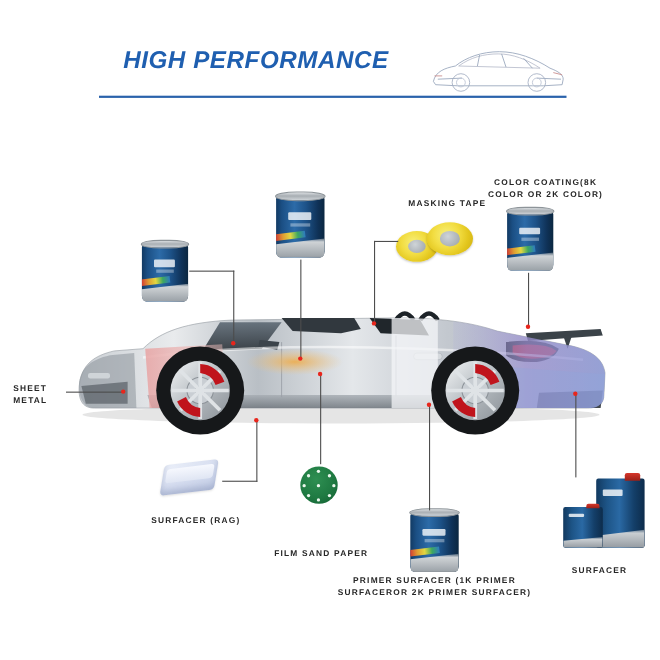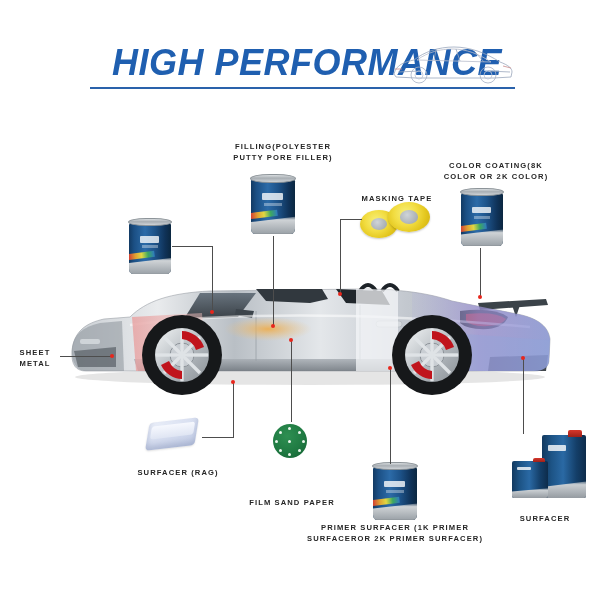--- a/index.html
+++ b/index.html
@@ -4,21 +4,21 @@
 <style>
   html,body{margin:0;padding:0;background:#ffffff;}
   body{width:600px;height:600px;position:relative;overflow:hidden;
        font-family:"Liberation Sans",sans-serif;}
 
   #stage{position:absolute;left:0;top:0;width:600px;height:600px;background:#fff;}
 
   
   .header{position:absolute;left:90px;top:36px;width:425px;height:56px;}
   .header-title{position:absolute;left:22px;top:6px;
-      font-size:36px;font-weight:bold;font-style:italic;letter-spacing:.5px;
+      font-size:22px;font-weight:bold;font-style:italic;letter-spacing:.5px;
       color:#1f5fb0;white-space:nowrap;font-family:"Liberation Sans",sans-serif;}
   .header-rule{position:absolute;left:0;top:51px;width:425px;height:2px;background:#2a62ab;}
   .header-car{position:absolute;left:300px;top:2px;width:125px;height:48px;}
 
   
   .lbl{position:absolute;color:#262626;font-size:7.6px;font-weight:bold;
        letter-spacing:1.1px;line-height:10.5px;text-align:center;white-space:pre-line;}
 
   
   .lead{position:absolute;background:#4d4d4d;}
@@ -340,29 +340,27 @@
   <div class="lead v" style="left:291px;top:340px;height:82px;"></div>
   <div class="dot" style="left:289px;top:338px;"></div>
 
   <div class="lead v" style="left:390px;top:368px;height:96px;"></div>
   <div class="dot" style="left:388px;top:366px;"></div>
 
   <div class="lead v" style="left:523px;top:358px;height:76px;"></div>
   <div class="dot" style="left:521px;top:356px;"></div>
 
 
-  <div class="lbl" style="left:218px;top:142px;width:130px;">FILLING(POLYESTER
-PUTTY PORE FILLER)</div>
-
-  <div class="lbl" style="left:352px;top:194px;width:90px;">MASKING TAPE</div>
+
+  <div class="lbl" style="left:352px;top:180px;width:90px;text-align:right;">MASKING TAPE</div>
 
   <div class="lbl" style="left:436px;top:161px;width:120px;">COLOR COATING(8K
 COLOR OR 2K COLOR)</div>
 
-  <div class="lbl" style="left:12px;top:348px;width:46px;text-align:center;">SHEET
+  <div class="lbl" style="left:12px;top:348px;width:46px;text-align:left;">SHEET
 METAL</div>
 
   <div class="lbl" style="left:128px;top:468px;width:100px;">SURFACER (RAG)</div>
 
   <div class="lbl" style="left:234px;top:456px;width:116px;margin-top:42px;">FILM SAND PAPER</div>
 
   <div class="lbl" style="left:288px;top:523px;width:214px;">PRIMER SURFACER (1K PRIMER
 SURFACEROR 2K PRIMER SURFACER)</div>
 
   <div class="lbl" style="left:500px;top:514px;width:90px;">SURFACER</div>

